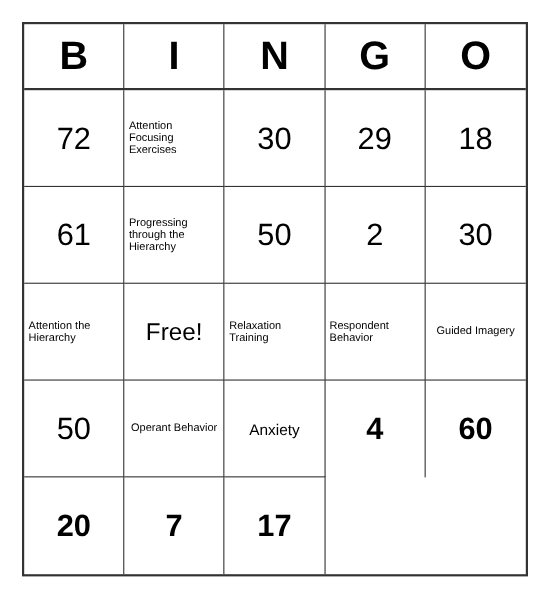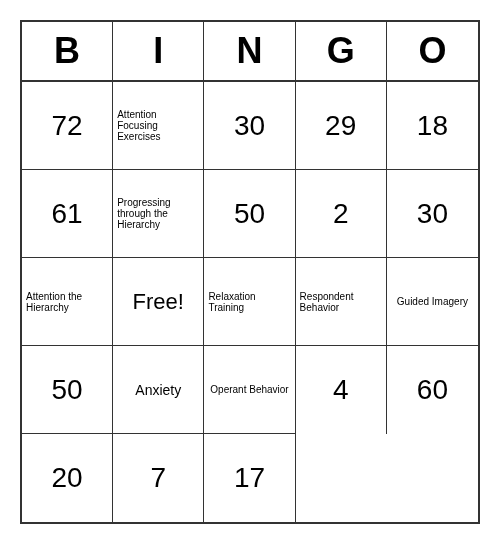--- a/index.html
+++ b/index.html
@@ -57,20 +57,21 @@
       padding: 4px;
       font-size: 14px;
     }
 
     .bingo-cell:nth-child(5n) {
       border-right: none;
     }
 
     .bingo-cell:nth-last-child(-n+5) {
       border-bottom: none;
+      font-weight: bold;
     }
 
     .bingo-cell.number {
       font-size: 28px;
     }
 
     .bingo-cell.small-text {
       font-size: 10px;
     }
 
@@ -100,21 +101,21 @@
       <div class="bingo-cell small-text">Progressing through the Hierarchy</div>
       <div class="bingo-cell number">50</div>
       <div class="bingo-cell number">2</div>
       <div class="bingo-cell number">30</div>
       <div class="bingo-cell small-text">Attention the Hierarchy</div>
       <div class="bingo-cell free">Free!</div>
       <div class="bingo-cell small-text">Relaxation Training</div>
       <div class="bingo-cell small-text">Respondent Behavior</div>
       <div class="bingo-cell small-text">Guided Imagery</div>
       <div class="bingo-cell number">50</div>
+      <div class="bingo-cell small-text">Operant Behavior</div>
       <div class="bingo-cell">Anxiety</div>
-      <div class="bingo-cell small-text">Operant Behavior</div>
       <div class="bingo-cell number">4</div>
       <div class="bingo-cell number">60</div>
       <div class="bingo-cell number">20</div>
       <div class="bingo-cell number">7</div>
       <div class="bingo-cell number">17</div>
     </div>
 </div>
 
 </body></html>

